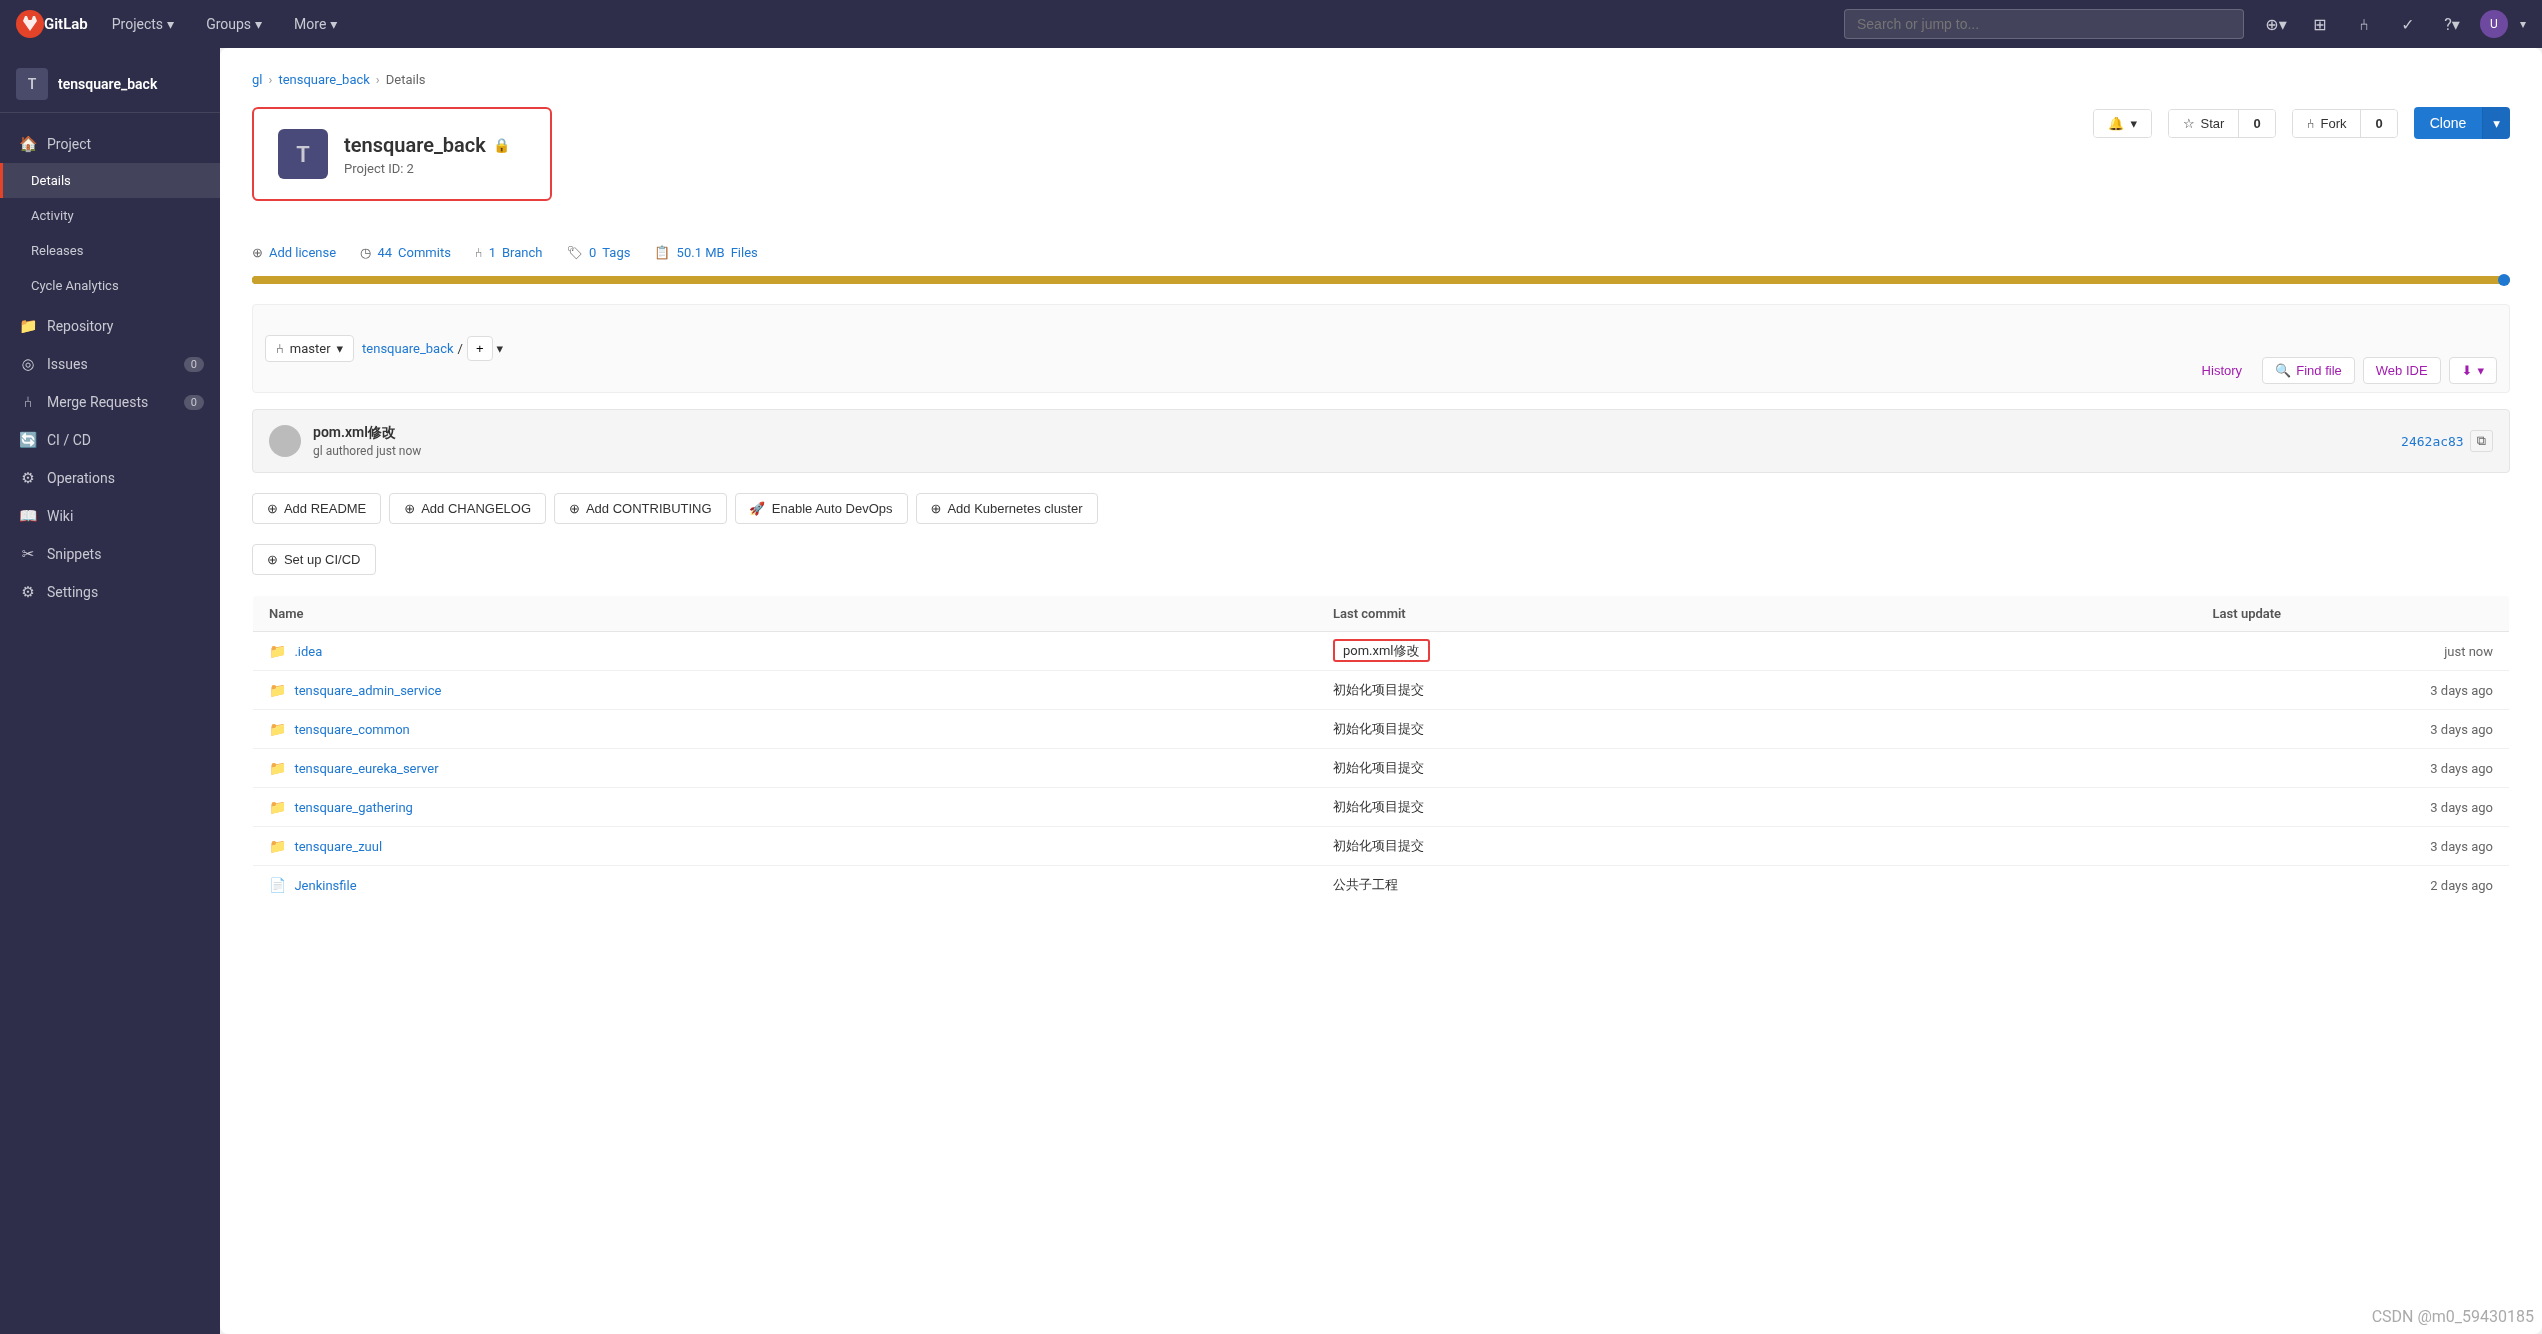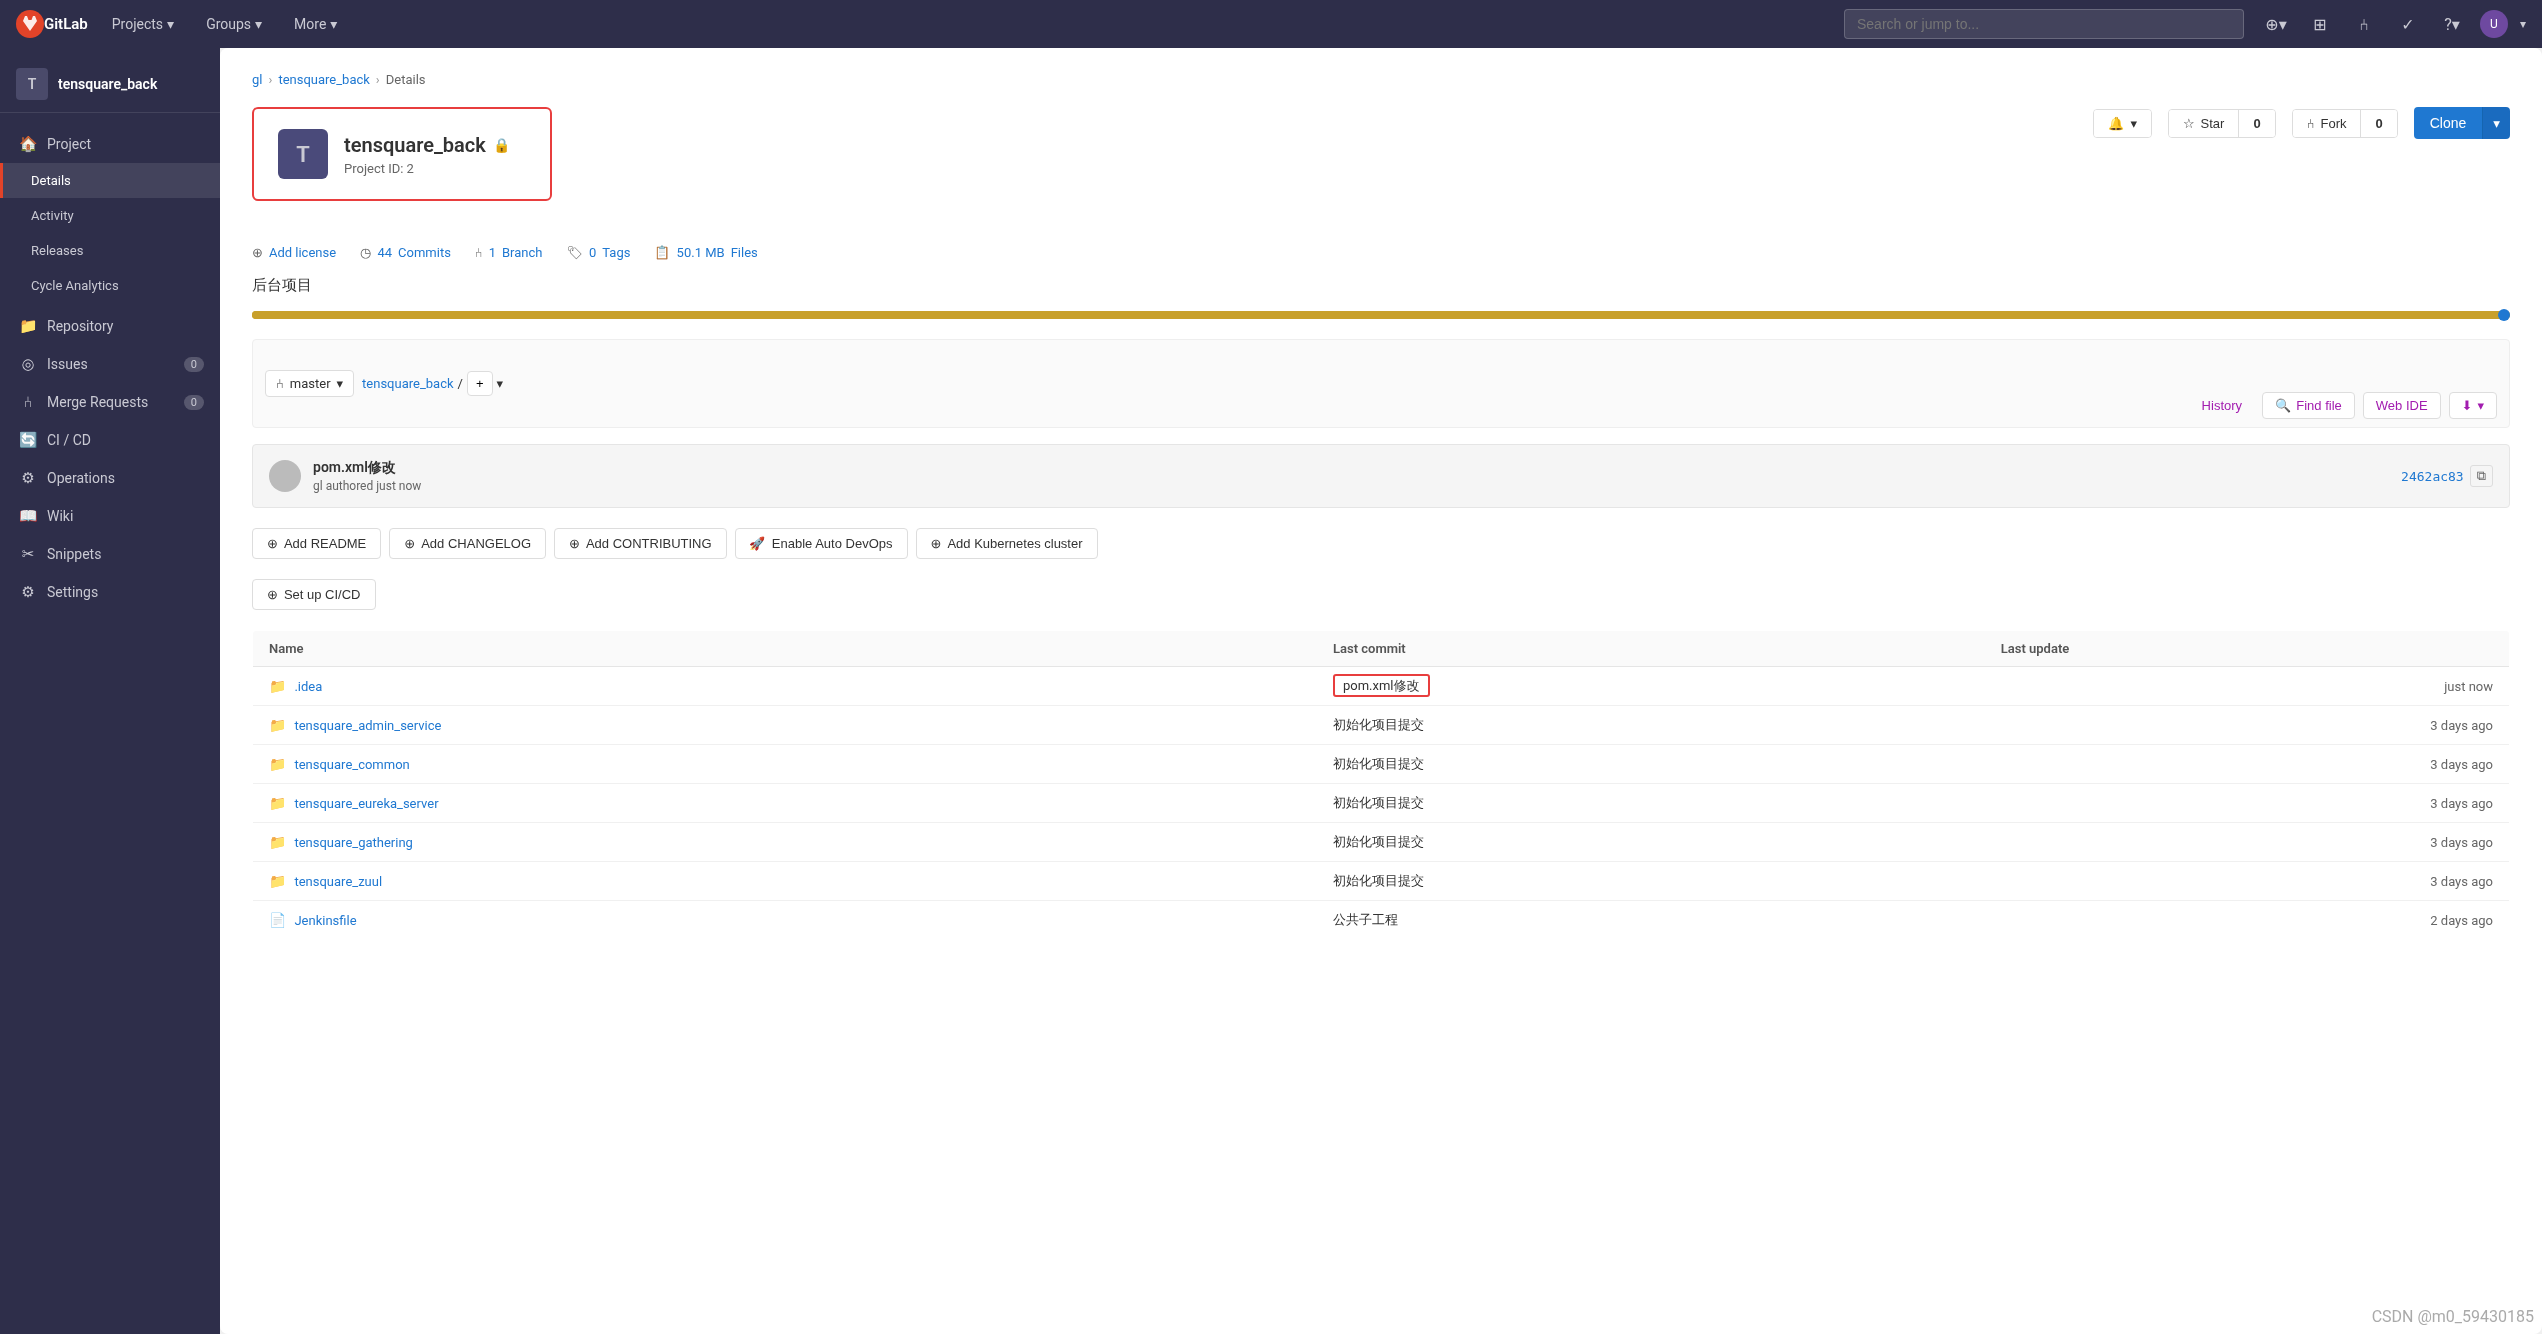--- a/index.html
+++ b/index.html
@@ -594,21 +594,20 @@
         <span>0</span>
         <span>Tags</span>
       </div>
       <div class="stat-item">
         <span style="color:#666;">📋</span>
         <span>50.1 MB</span>
         <span>Files</span>
       </div>
     </div>
 
-    <div class="project-desc">后台项目</div>
 
     <div class="progress-bar-container">
       <div class="progress-bar-fill"></div>
       <div class="progress-bar-dot"></div>
     </div>
 
     <div class="repo-bar">
       <div class="branch-select">
         <span>⑃</span>
         <span>master</span>
@@ -676,21 +675,21 @@
         <span>⊕</span>
         <span>Set up CI/CD</span>
       </button>
     </div>
 
     <table class="file-table">
       <thead>
         <tr>
           <th>Name</th>
           <th>Last commit</th>
-          <th style="text-align:left;">Last update</th>
+          <th style="text-align:center;">Last update</th>
         </tr>
       </thead>
       <tbody id="file-table-body">
       <tr>
             <td>
               <div class="file-name">
                 <span class="file-icon">📁</span>
                 <span>.idea</span>
               </div>
             </td>

